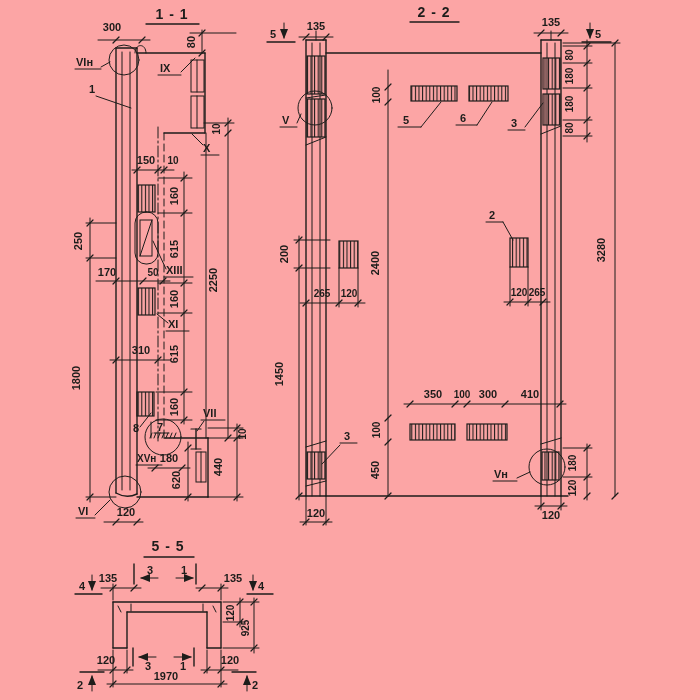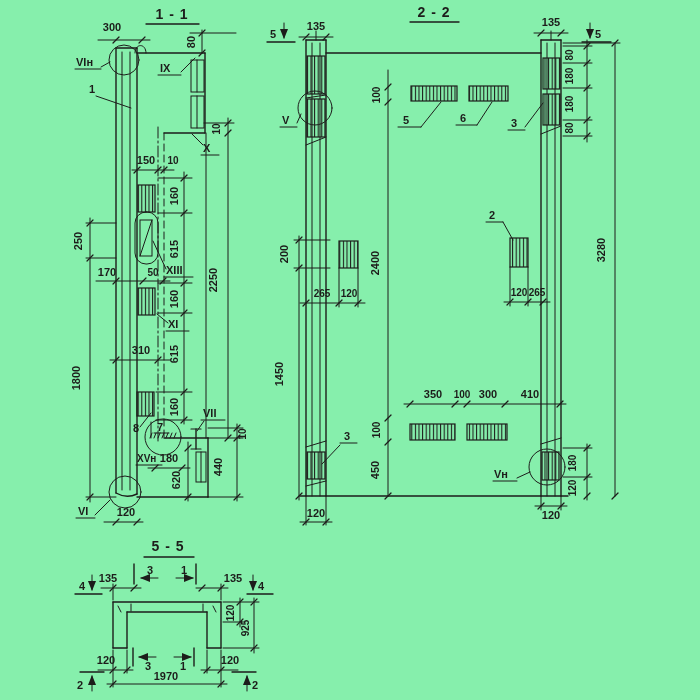--- a/index.html
+++ b/index.html
@@ -1,16 +1,16 @@
 <!DOCTYPE html>
 <html><head>
 <meta charset="utf-8">
 <style>
   html,body{margin:0;padding:0;background:#e8e8e6;}
-  .page{width:700px;height:700px;background:#86efac;position:relative;margin:0 auto;overflow:hidden;}
+  .page{width:700px;height:700px;background:#fca5a5;position:relative;margin:0 auto;overflow:hidden;}
   svg{display:block;}
   .ln{stroke:#1d1d1b;stroke-width:1.4;fill:none;stroke-linecap:round;}
   .thin{stroke:#1d1d1b;stroke-width:1;fill:none;stroke-linecap:round;}
   .tk{stroke:#1d1d1b;stroke-width:1.2;fill:none;stroke-linecap:round;}
   .dash{stroke-dasharray:7 4;}
   .dashdot{stroke-dasharray:11 3 2 3;}
   .hatch{fill:url(#hv);stroke:#1d1d1b;stroke-width:1.2;}
   .txt{font-family:"Liberation Sans",sans-serif;font-size:11px;font-weight:bold;fill:#1d1d1b;}
   .sm{font-size:10px;}
   .ttl{font-family:"Liberation Sans",sans-serif;font-size:14px;font-weight:bold;fill:#1d1d1b;letter-spacing:1px;}

